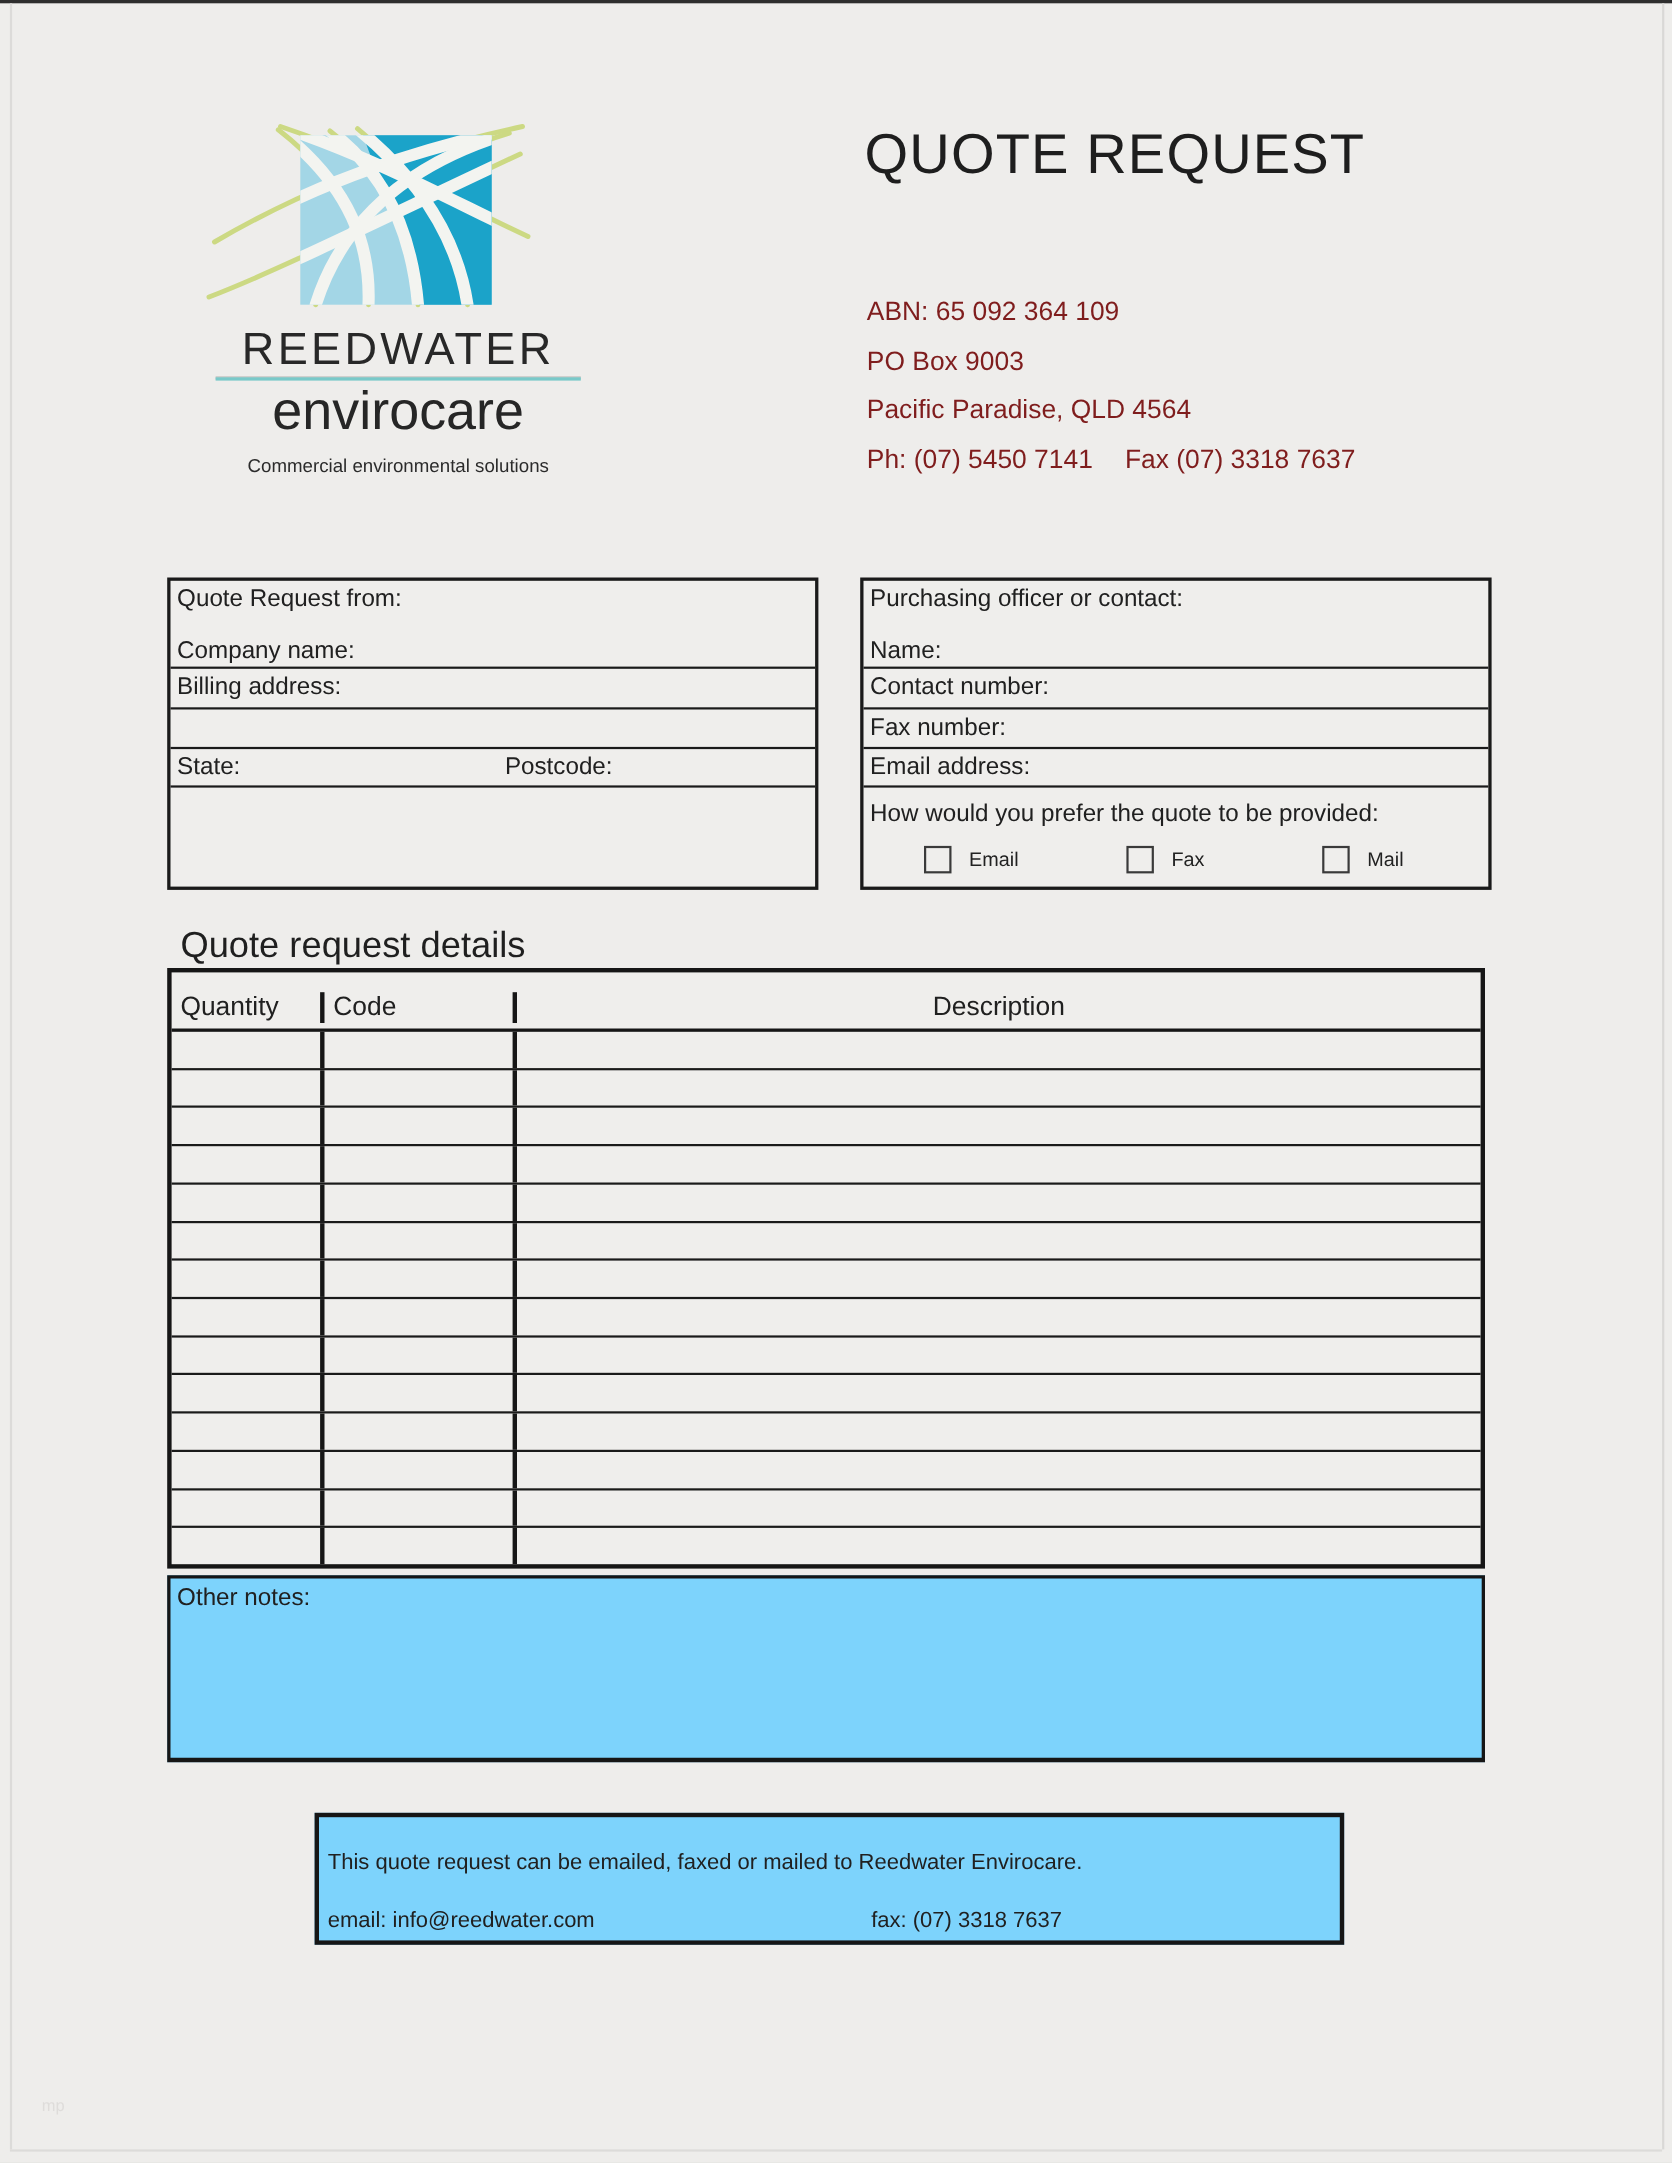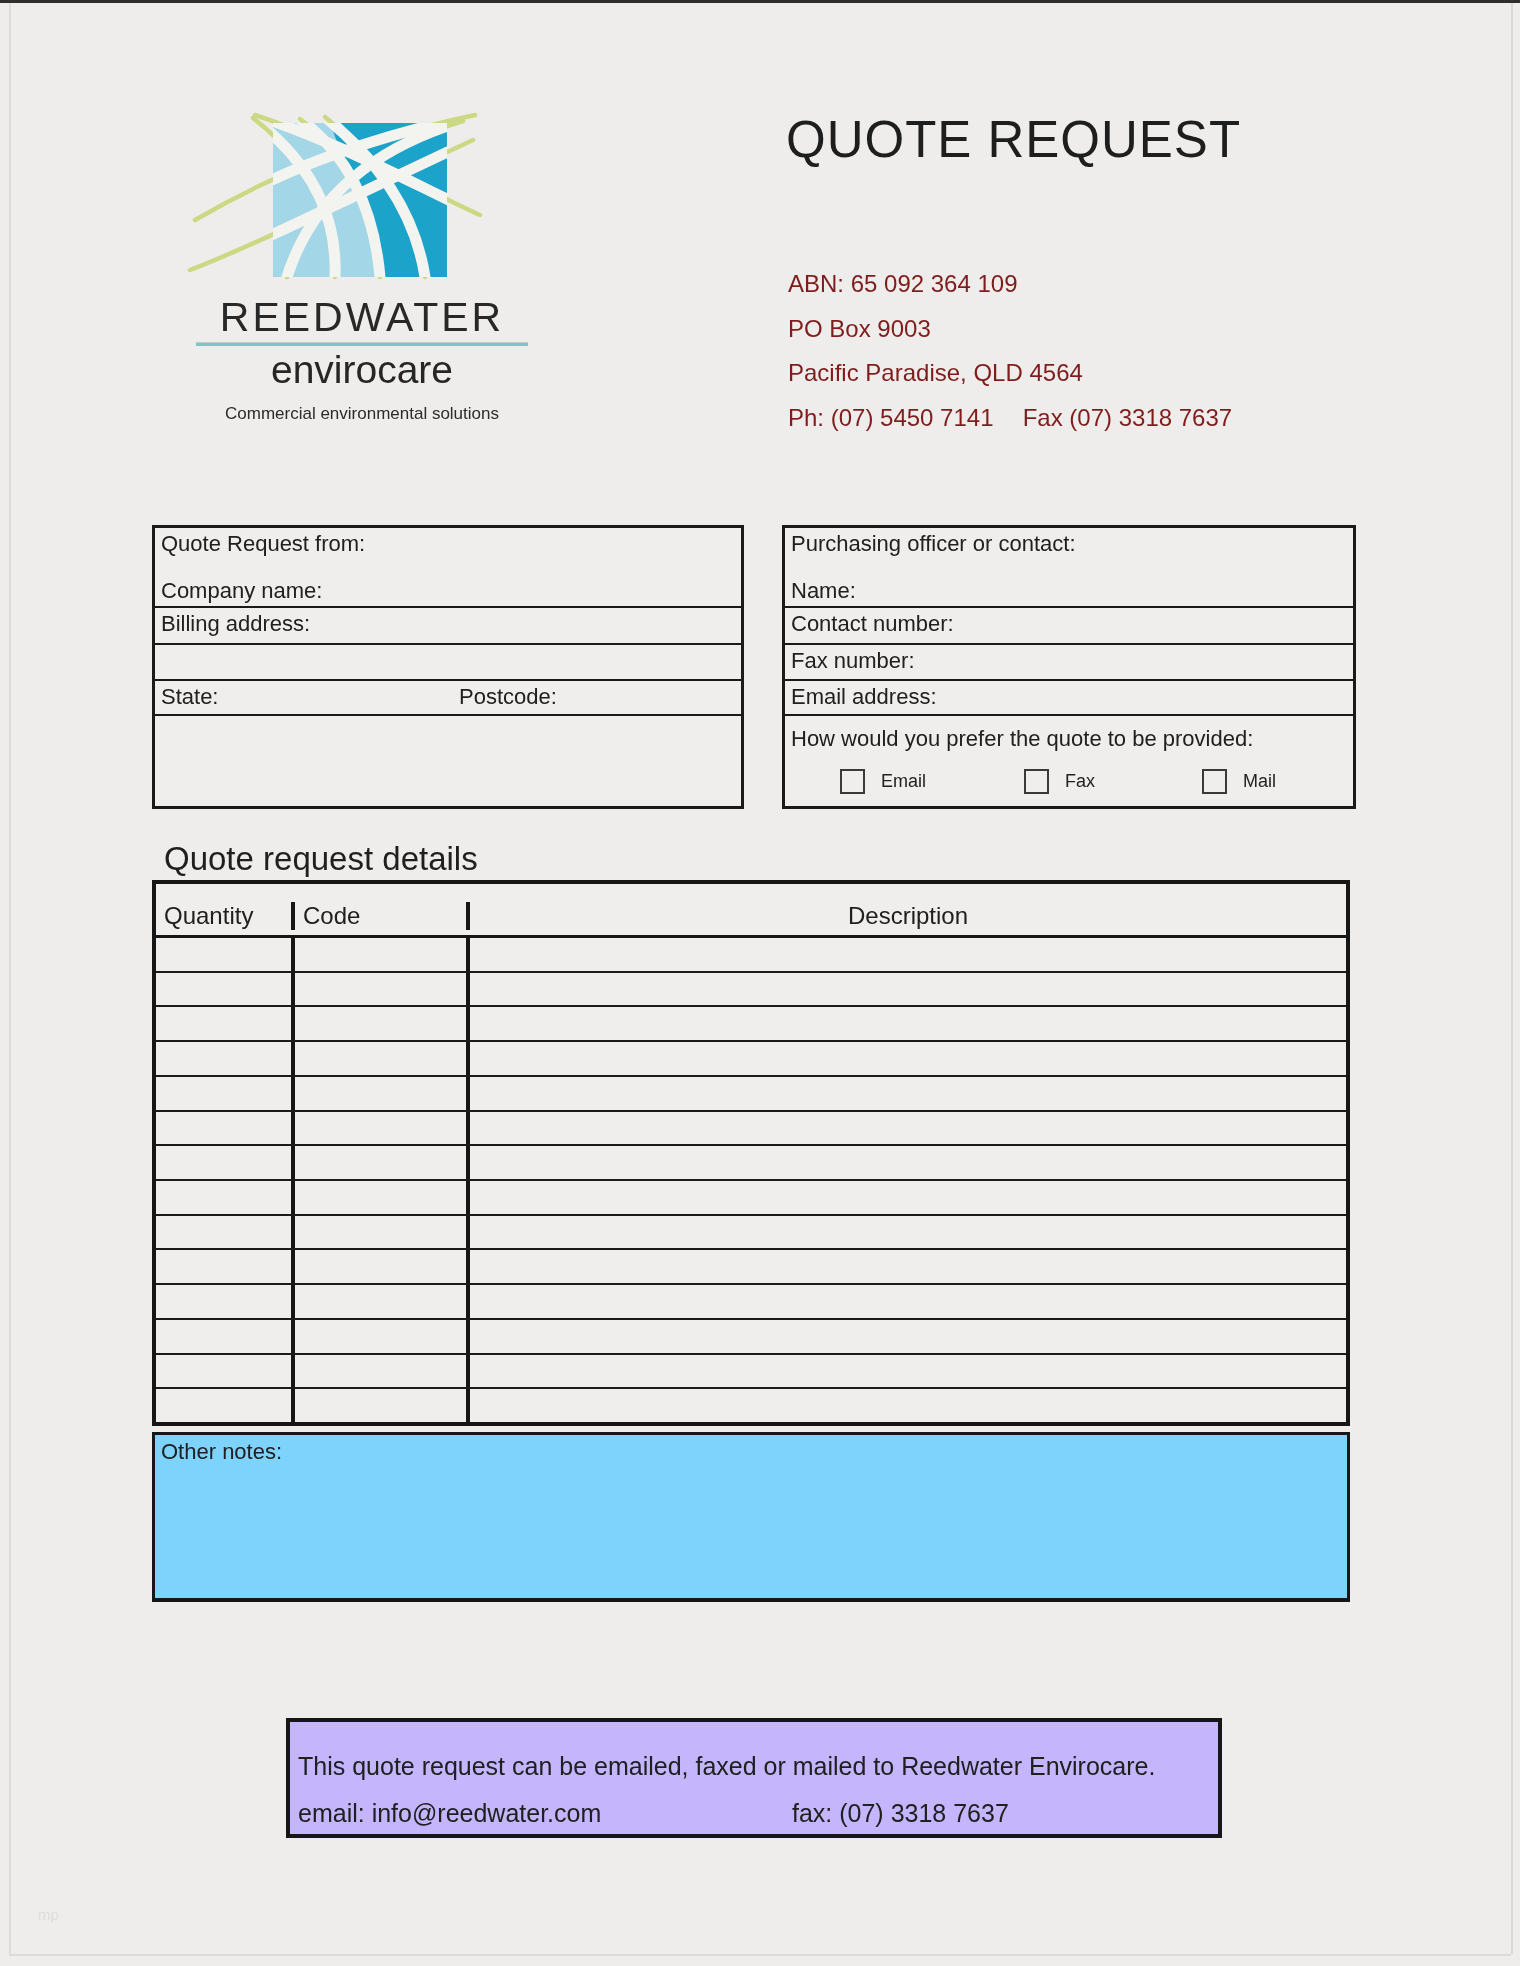--- a/index.html
+++ b/index.html
@@ -15,21 +15,21 @@
   .scan-left{left:9px;top:3px;width:2px;height:1951px;background:#dcdbd9;}
   .scan-right{left:1511px;top:3px;width:2px;height:1951px;background:#d9d8d6;}
   .scan-bottom{left:9px;top:1954px;width:1502px;height:2px;background:#dcdbd9;}
   .watermark{left:38px;top:1906px;font-size:15px;color:#dedcda;}
 
   
   .logo-svg{left:175px;top:85px;width:310px;height:205px;}
   .brand-block{left:152px;top:296px;width:420px;text-align:center;}
   .brand{font-size:41px;line-height:1.05;letter-spacing:3px;color:#282828;}
   .brand-underline{width:332px;height:3px;background:#79c9c9;margin:4px auto 0;box-shadow:0 -1px 0 #c9c8c6;}
-  .brand-sub{font-size:39px;line-height:1.0;margin-top:4px;color:#262626;}
+  .brand-sub{font-size:49px;line-height:1.0;margin-top:4px;color:#262626;}
   .tagline{font-size:17px;margin-top:15px;color:#2b2b2b;}
 
   
   .doc-title{left:786px;top:110px;font-size:51px;letter-spacing:1px;color:#1e1e1e;}
   .addr{left:788px;font-size:24px;color:#7f1d1d;}
   .addr-abn{top:270px;}
   .addr-pobox{top:315px;}
   .addr-locality{top:359px;}
   .addr-phoneline{top:404px;}
   .addr-phone{display:inline-block;width:228px;}
@@ -62,22 +62,22 @@
   .cell-d{flex:1;text-align:center;}
   .thead .cell-q,.thead .cell-c{display:flex;align-items:center;}
   .thead .cell-d{display:flex;align-items:center;justify-content:center;}
 
   
   .other-notes{left:152px;top:1432px;width:1198px;height:170px;box-sizing:border-box;
     border:3px solid #161616;border-bottom-width:4px;background:#7dd3fc;}
   .other-notes-label{font-size:22px;padding:4px 0 0 6px;}
 
   
-  .footer-box{left:286px;top:1718px;width:936px;height:120px;box-sizing:border-box;
-    border:4px solid #161616;background:#c4b5fd;font-size:25px;}
+  .footer-box{left:286px;top:1648px;width:936px;height:120px;box-sizing:border-box;
+    border:4px solid #161616;background:#7dd3fc;font-size:20px;}
   .footer-line1{position:absolute;left:8px;top:30px;}
   .footer-email{position:absolute;left:8px;bottom:6px;}
   .footer-fax{position:absolute;left:502px;bottom:6px;}
 </style>
 </head>
 <body>
 
 <div class="page">
 
   <div class="abs scan-top"></div>

